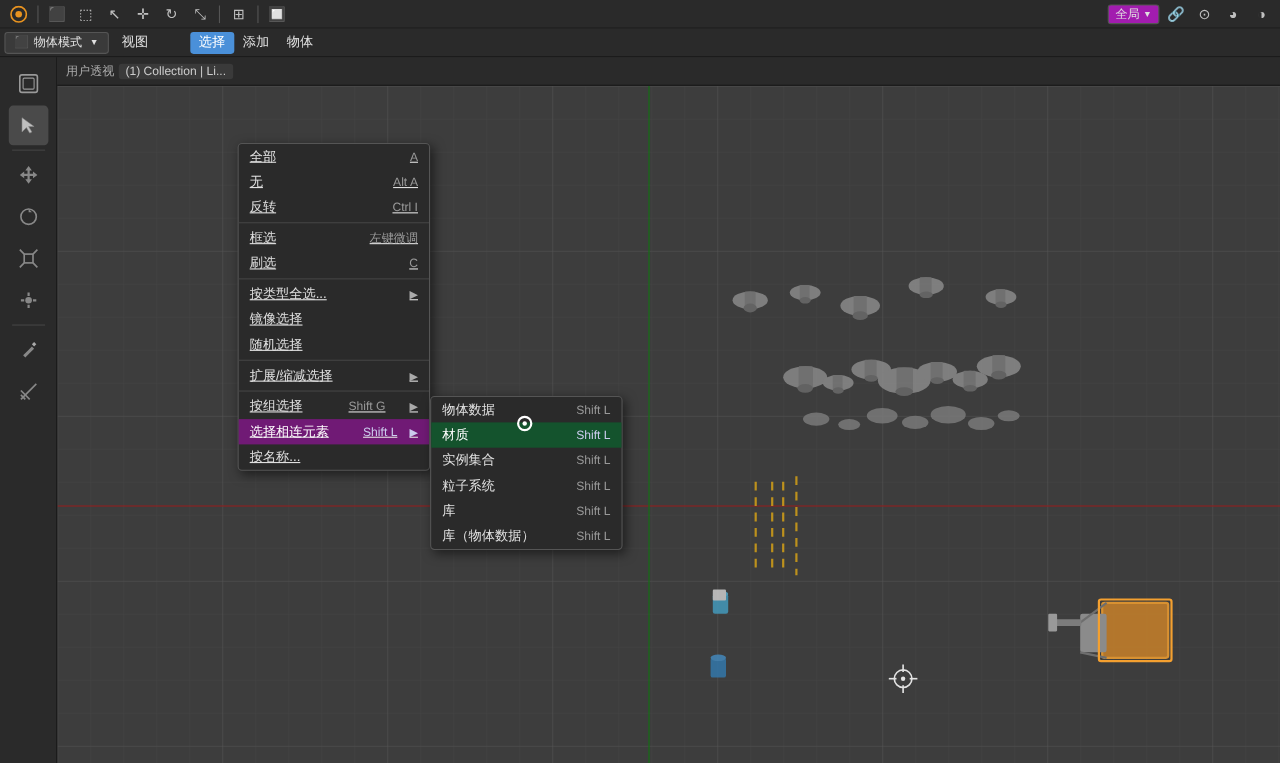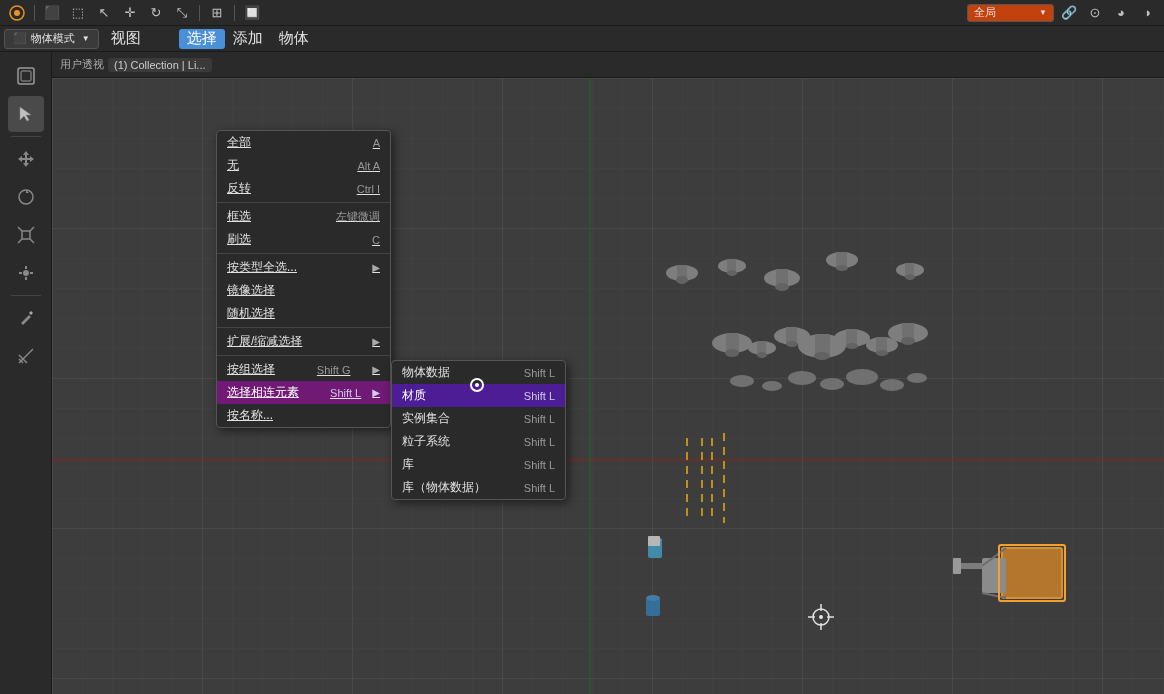--- a/index.html
+++ b/index.html
@@ -44,31 +44,30 @@
       background: #555;
       margin: 0 2px;
     }
     .toolbar-right {
       margin-left: auto;
       display: flex;
       align-items: center;
       gap: 4px;
     }
     .toolbar-dropdown {
-      background: #c2410c;
+      background: #a21caf;
       border: 1px solid #555;
       border-radius: 3px;
       padding: 1px 6px;
       color: #e0e0e0;
       font-size: 11px;
       cursor: pointer;
       height: 18px;
       display: flex;
       align-items: center;
-      gap: 40px;
     }
 
     
     .menu-bar {
       height: 26px;
       background: #2a2a2a;
       display: flex;
       align-items: center;
       padding: 0 4px;
       position: absolute;
@@ -90,21 +89,21 @@
       cursor: pointer;
       margin-right: 4px;
     }
     .menu-item {
       padding: 2px 8px;
       height: 20px;
       display: flex;
       align-items: center;
       border-radius: 3px;
       cursor: pointer;
-      font-size: 15px;
+      font-size: 12px;
       color: #e0e0e0;
     }
     .menu-item.active { background: #4a90d9; color: white; margin-left: 30px; }
 
     
     .left-sidebar {
       position: absolute;
       top: 52px;
       left: 0;
       width: 52px;
@@ -179,21 +178,21 @@
       display: flex;
       align-items: center;
       justify-content: space-between;
       padding: 3px 10px;
       cursor: pointer;
       font-size: 12px;
       color: #e0e0e0;
       min-height: 22px;
     }
     .context-menu-item.active { background: #701a75; color: white; }
-    .context-menu-item.highlighted { background: #4c1d95; color: white; align-items: center; }
+    .context-menu-item.highlighted { background: #14532d; color: white; align-items: center; }
     .context-menu-shortcut {
       color: #999;
       font-size: 11px;
       margin-left: 20px;
     }
     .context-menu-item.active .context-menu-shortcut,
     .context-menu-item.highlighted .context-menu-shortcut { color: #cce; }
     .context-menu-sep {
       height: 1px;
       background: #444;

